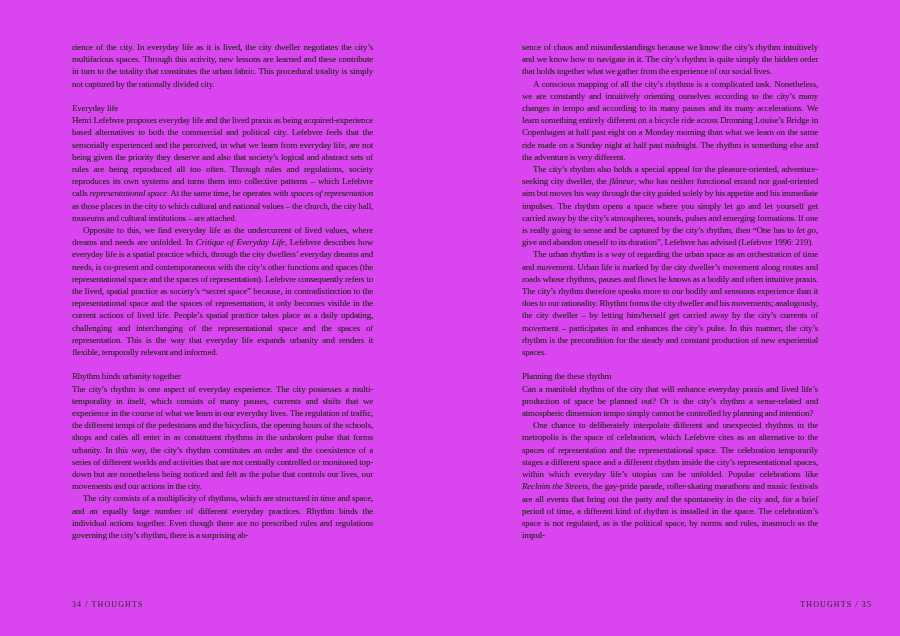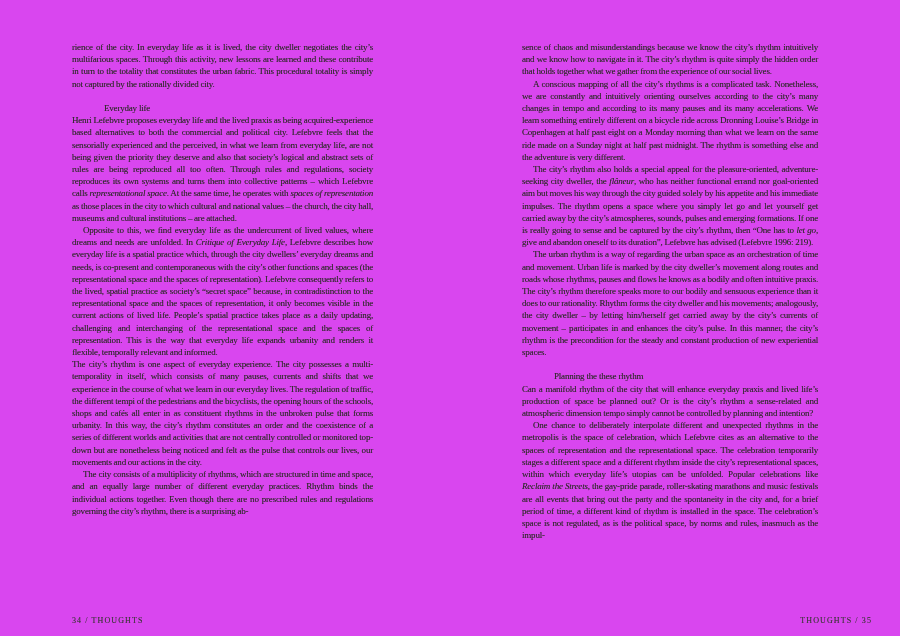--- a/index.html
+++ b/index.html
@@ -45,49 +45,48 @@
   }
   .para.indent {
     text-indent: 11px;
     font-family: Liberation Serif, serif;
   }
   .heading {
     margin-top: 12.2px;
     font-size: 9px;
     line-height: 12.2px;
     letter-spacing: -0.2px;
-    margin-left: 32px;
   }
   .para em {
     font-style: italic;
   }
   .footer {
     position: absolute;
     top: 600px;
     font-size: 8px;
     line-height: 10px;
     letter-spacing: 1.1px;
     color: #3b3836;
     text-shadow: 0 0 0.4px rgba(45,42,40,0.4);
     white-space: nowrap;
-    margin-top: 16px;
   }
   .footer-left { left: 36px; }
   .footer-right { right: 64px; }
 </style>
 </head>
 <body>
 
 <div class="spread">
   <div class="page page-left">
     <div class="text-col">
         <p class="para"><span>rience of the city. In everyday life as it is lived, the city dweller negotiates the city’s multifarious spaces. Through this activity, new lessons are learned and these contribute in turn to the totality that constitutes the urban fabric. This procedural totality is simply not captured by the rationally divided city.</span></p>
         <div class="heading">Everyday life</div>
         <p class="para"><span>Henri Lefebvre proposes everyday life and the lived praxis as being acquired-experience based alternatives to both the commercial and political city. Lefebvre feels that the sensorially experienced and the perceived, in what we learn from everyday life, are not being given the priority they deserve and also that society’s logical and abstract sets of rules are being reproduced all too often. Through rules and regulations, society reproduces its own systems and turns them into collective patterns – which Lefebvre calls </span><em>representational space</em><span>. At the same time, he operates with </span><em>spaces of representation</em><span> as those places in the city to which cultural and national values – the church, the city hall, museums and cultural institutions – are attached.</span></p>
         <p class="para indent"><span>Opposite to this, we find everyday life as the undercurrent of lived values, where dreams and needs are unfolded. In </span><em>Critique of Everyday Life</em><span>, Lefebvre describes how everyday life is a spatial practice which, through the city dwellers’ everyday dreams and needs, is co-present and contemporaneous with the city’s other functions and spaces (the representational space and the spaces of representation). Lefebvre consequently refers to the lived, spatial practice as society’s “secret space” because, in contradistinction to the representational space and the spaces of representation, it only becomes visible in the current actions of lived life. People’s spatial practice takes place as a daily updating, challenging and interchanging of the representational space and the spaces of representation. This is the way that everyday life expands urbanity and renders it flexible, temporally relevant and informed.</span></p>
+        <div class="heading">Rhythm binds urbanity together</div>
         <p class="para"><span>The city’s rhythm is one aspect of everyday experience. The city possesses a multi-temporality in itself, which consists of many pauses, currents and shifts that we experience in the course of what we learn in our everyday lives. The regulation of traffic, the different tempi of the pedestrians and the bicyclists, the opening hours of the schools, shops and cafés all enter in as constituent rhythms in the unbroken pulse that forms urbanity. In this way, the city’s rhythm constitutes an order and the coexistence of a series of different worlds and activities that are not centrally controlled or monitored top-down but are nonetheless being noticed and felt as the pulse that controls our lives, our movements and our actions in the city.</span></p>
         <p class="para indent"><span>The city consists of a multiplicity of rhythms, which are structured in time and space, and an equally large number of different everyday practices. Rhythm binds the individual actions together. Even though there are no prescribed rules and regulations governing the city’s rhythm, there is a surprising ab-</span></p>
       </div>
     <div class="footer footer-left">34 / THOUGHTS</div>
   </div>
   <div class="page page-right">
     <div class="text-col">
         <p class="para"><span>sence of chaos and misunderstandings because we know the city’s rhythm intuitively and we know how to navigate in it. The city’s rhythm is quite simply the hidden order that holds together what we gather from the experience of our social lives.</span></p>
         <p class="para indent"><span>A conscious mapping of all the city’s rhythms is a complicated task. Nonetheless, we are constantly and intuitively orienting ourselves according to the city’s many changes in tempo and according to its many pauses and its many accelerations. We learn something entirely different on a bicycle ride across Dronning Louise’s Bridge in Copenhagen at half past eight on a Monday morning than what we learn on the same ride made on a Sunday night at half past midnight. The rhythm is something else and the adventure is very different.</span></p>
         <p class="para indent"><span>The city’s rhythm also holds a special appeal for the pleasure-oriented, adventure-seeking city dweller, the </span><em>flâneur</em><span>, who has neither functional errand nor goal-oriented aim but moves his way through the city guided solely by his appetite and his immediate impulses. The rhythm opens a space where you simply let go and let yourself get carried away by the city’s atmospheres, sounds, pulses and emerging formations. If one is really going to sense and be captured by the city’s rhythm, then “One has to </span><em>let go</em><span>, give and abandon oneself to its duration”, Lefebvre has advised (Lefebvre 1996: 219).</span></p>

